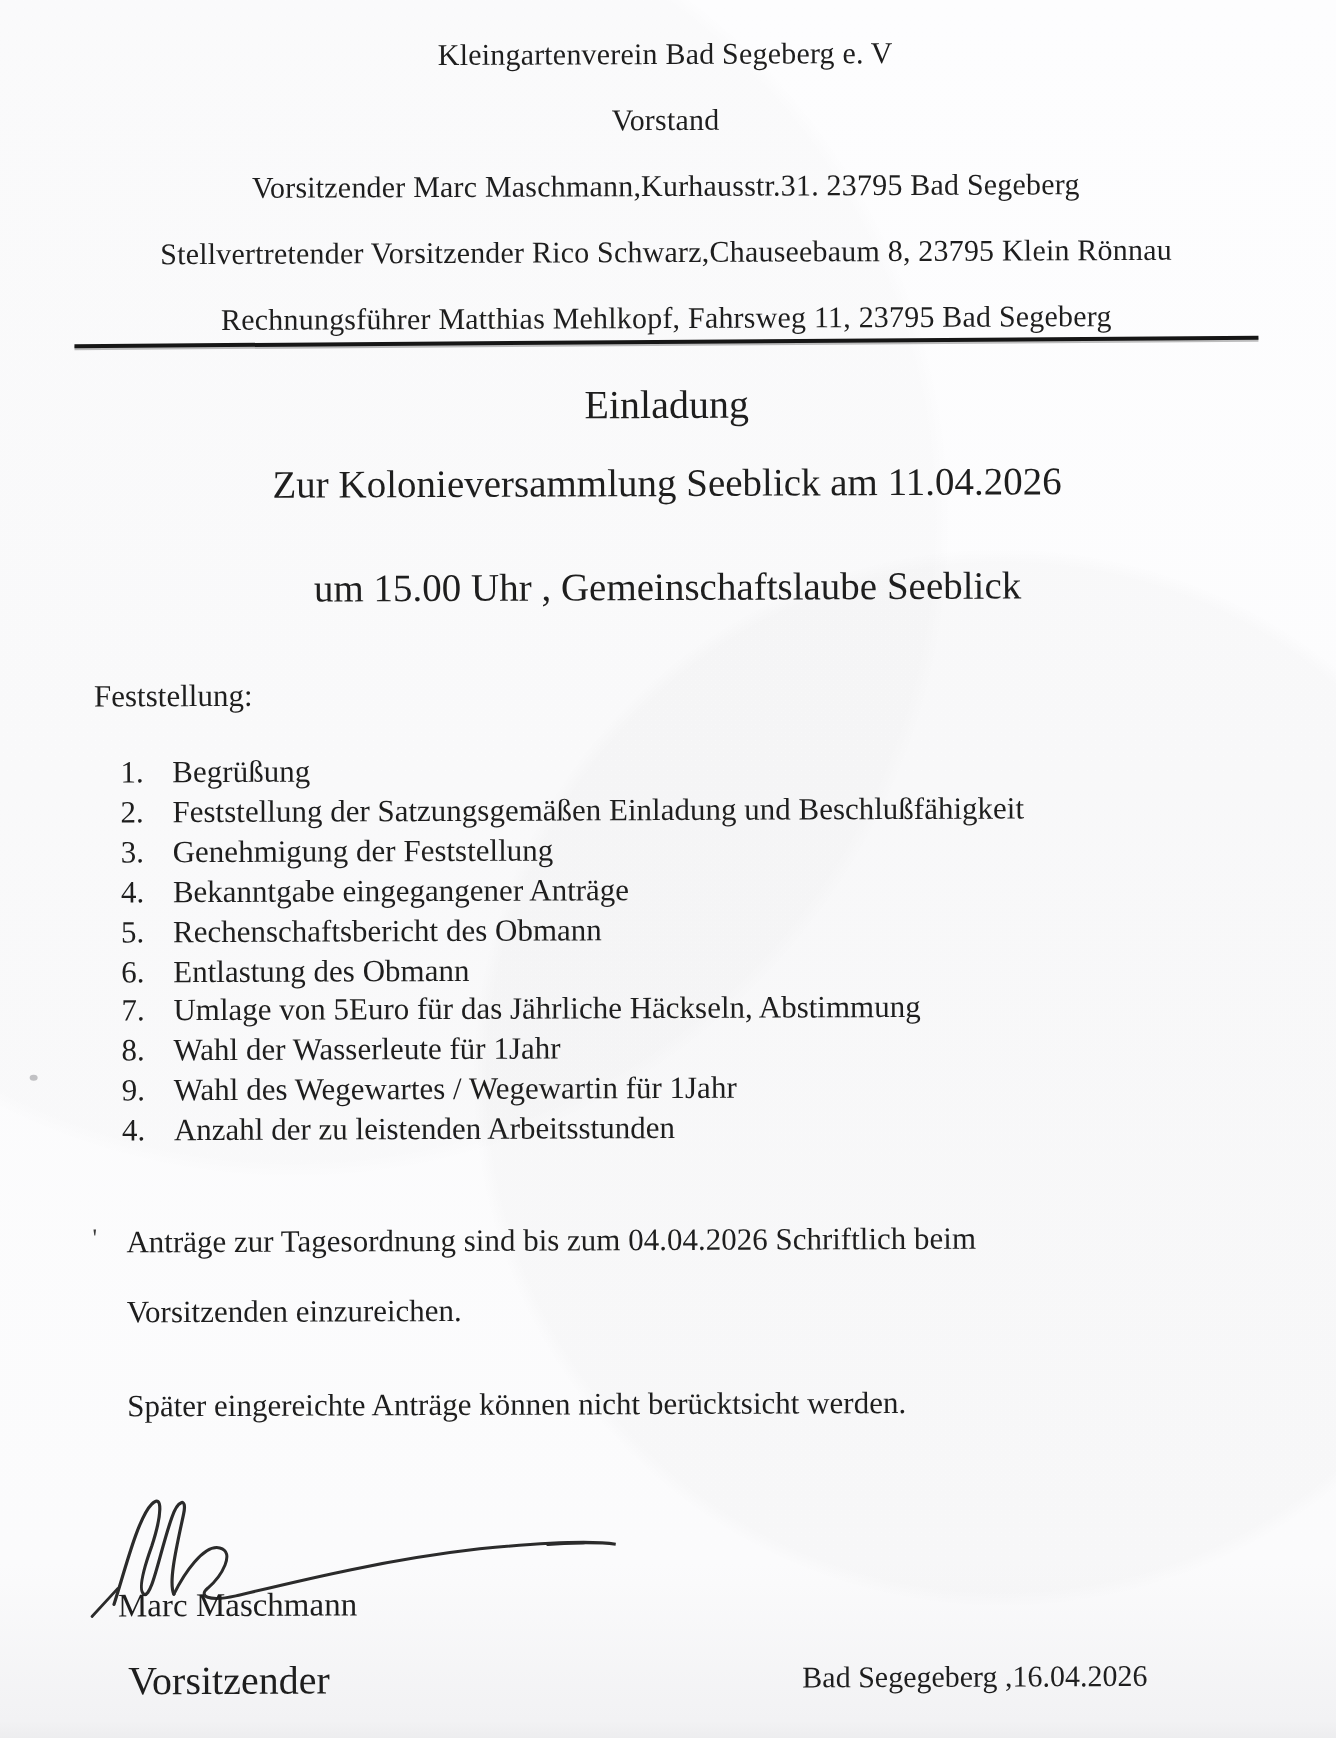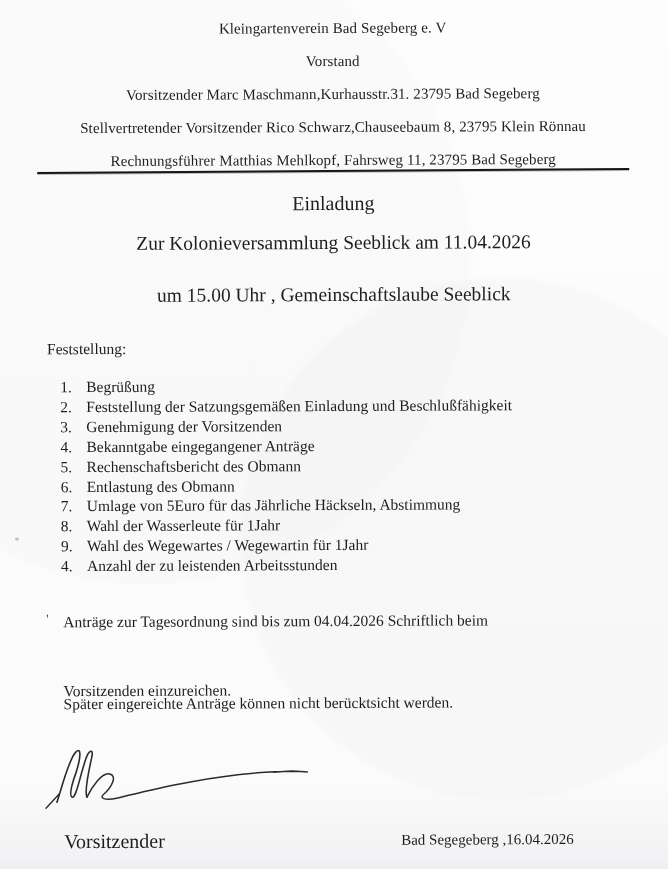--- a/index.html
+++ b/index.html
@@ -26,21 +26,21 @@
   .t1{top:192px;font-size:20px;}
   .t2{top:232px;font-size:19.5px;}
   .t3{top:284px;font-size:19.5px;}
 
   .agenda-heading{top:339px;left:47px;font-size:15.5px;}
   .agenda{position:absolute;top:376px;left:60px;font-size:15.5px;}
   .agenda .li{line-height:19.9px;white-space:nowrap;}
   .agenda .num{display:inline-block;width:26px;}
 
   .note1{top:612px;left:62px;font-size:15.5px;}
-  .note2{top:681px;left:62px;font-size:15.5px;}
+  .note2{top:647px;left:62px;font-size:15.5px;}
   .note3{top:694px;left:62px;font-size:15.5px;}
   .artifact{top:610px;left:45px;font-size:13px;color:#3a3a3a;}
   .speck{position:absolute;top:536px;left:14px;width:4px;height:3px;background:rgba(90,90,95,0.35);border-radius:50%;}
 
   .sig{position:absolute;top:744px;left:42px;}
   .sig-name{top:792px;left:57px;font-size:16.5px;}
   .role{top:829px;left:62px;font-size:20px;}
   .place-date{top:832px;left:399px;font-size:15px;text-align:center;}
 </style>
 </head>
@@ -61,21 +61,21 @@
 
     <div class="center t1">Einladung</div>
     <div class="center t2">Zur Kolonieversammlung Seeblick am 11.04.2026</div>
     <div class="center t3">um 15.00 Uhr , Gemeinschaftslaube Seeblick</div>
 
     <div class="abs agenda-heading">Feststellung:</div>
 
     <div class="agenda">
       <div class="li"><span class="num">1.</span><span>Begrüßung</span></div>
       <div class="li"><span class="num">2.</span><span>Feststellung der Satzungsgemäßen Einladung und Beschlußfähigkeit</span></div>
-      <div class="li"><span class="num">3.</span><span>Genehmigung der Vorsitzenden</span></div>
+      <div class="li"><span class="num">3.</span><span>Genehmigung der Feststellung</span></div>
       <div class="li"><span class="num">4.</span><span>Bekanntgabe eingegangener Anträge</span></div>
       <div class="li"><span class="num">5.</span><span>Rechenschaftsbericht des Obmann</span></div>
       <div class="li"><span class="num">6.</span><span>Entlastung des Obmann</span></div>
       <div class="li"><span class="num">7.</span><span>Umlage von 5Euro für das Jährliche Häckseln, Abstimmung</span></div>
       <div class="li"><span class="num">8.</span><span>Wahl der Wasserleute für 1Jahr</span></div>
       <div class="li"><span class="num">9.</span><span>Wahl des Wegewartes / Wegewartin für 1Jahr</span></div>
       <div class="li"><span class="num">4.</span><span>Anzahl der zu leistenden Arbeitsstunden</span></div>
     </div>
 
     <div class="abs artifact">'</div>
@@ -88,17 +88,18 @@
     <div class="sig">
       <svg width="280" height="66" viewBox="0 0 280 66" xmlns="http://www.w3.org/2000/svg">
         <g fill="none" stroke="#2b2b2b" stroke-linecap="round">
           <path stroke-width="1.4" d="M2,63 L15,49"></path>
           <path stroke-width="1.6" d="M13,57 C18,42 25,14 32,7 C38,1 37,13 32,28 C28,39 25,50 28,52 C32,54 36,31 42,14 C45,5 50,3 48,12 C45,26 40,46 43,52"></path>
           <path stroke-width="1.5" d="M43,52 C48,42 58,27 66,29 C74,31 67,43 60,49 C55,53 60,56 74,53 C108,45 150,35 196,30 C228,27 252,26 264,28 C256,27 240,27 230,28"></path>
         </g>
       </svg>
     </div>
 
+    <div class="abs sig-name">Marc Maschmann</div>
     <div class="abs role">Vorsitzender</div>
     <div class="abs place-date">Bad Segegeberg ,16.04.2026</div>
 
   </div>
 </div>
 
 </body></html>

